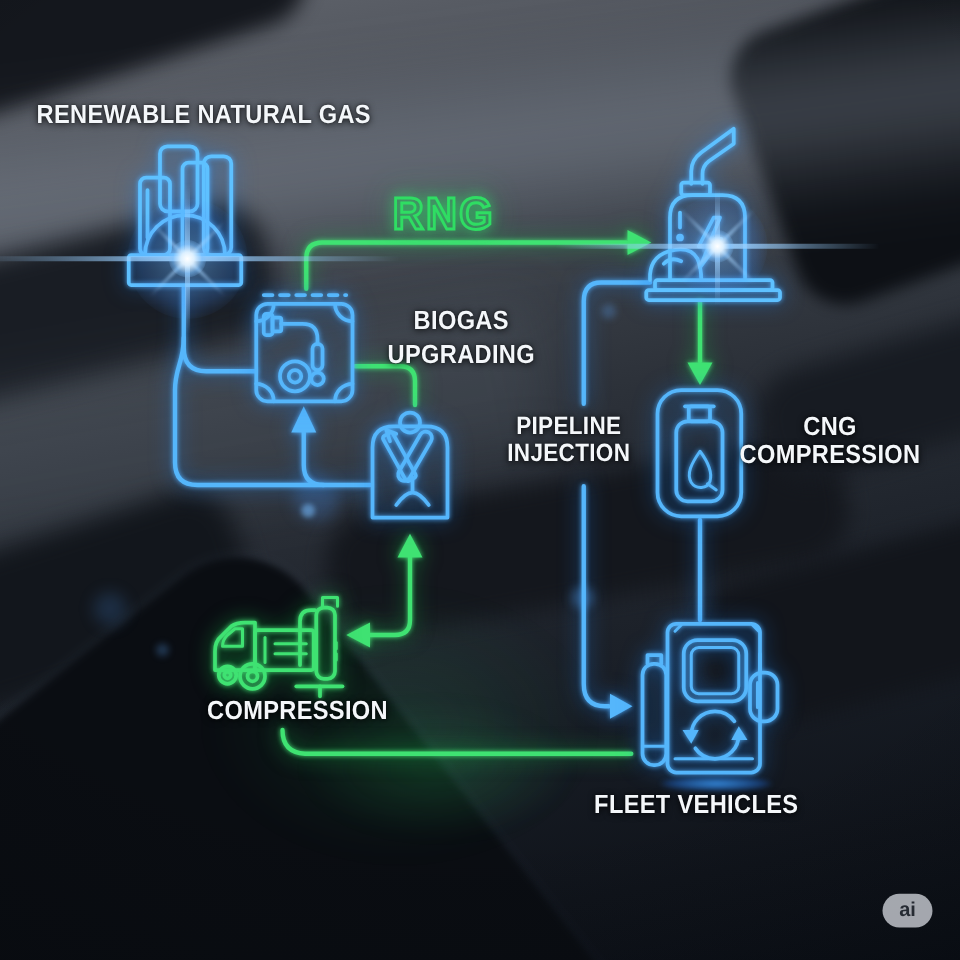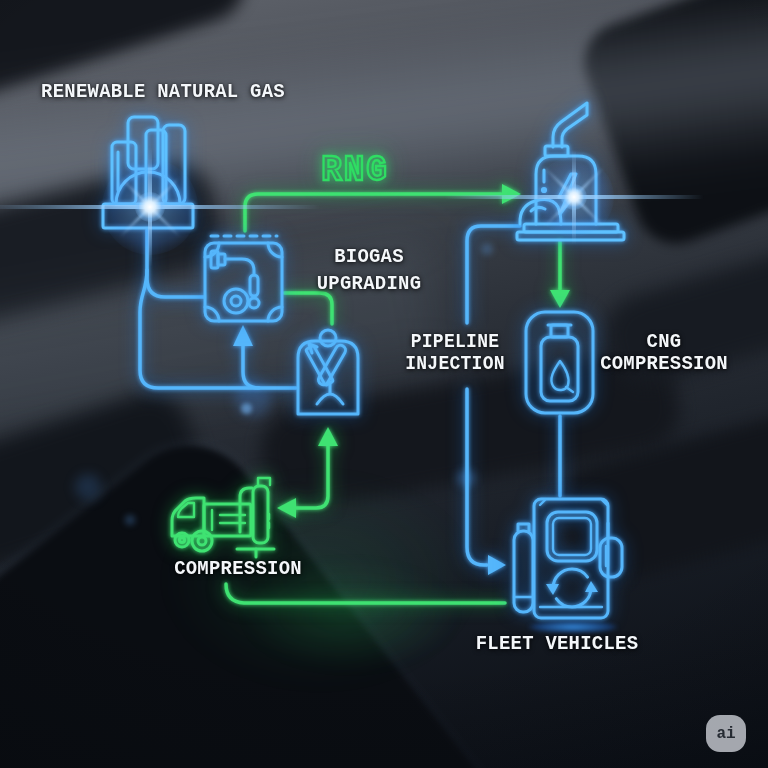--- a/index.html
+++ b/index.html
@@ -1,17 +1,17 @@
 <!DOCTYPE html>
 <html><head>
 <meta charset="utf-8">
 <style>
   html,body{margin:0;padding:0;background:#000;}
   #stage{position:relative;width:768px;height:768px;overflow:hidden;
-         font-family:Liberation Mono, monospace;
+         font-family:Liberation Sans, sans-serif;
          background:linear-gradient(168deg,#62666e 0%,#53575f 12%,#3f444c 28%,#2c3139 45%,#20252d 60%,#161b23 75%,#10141b 88%,#0b0f16 100%);}
   .key{position:absolute;border-radius:40px;}
   .vignette{position:absolute;inset:0;background:radial-gradient(120% 90% at 50% 38%, transparent 55%, rgba(5,8,12,.55) 100%);}
   .haze,.bokeh{position:absolute;border-radius:50%;}
   svg.art{position:absolute;left:0;top:0;}
   .neon-b{filter:drop-shadow(0 0 2px rgba(80,175,255,.95)) drop-shadow(0 0 8px rgba(25,125,235,.55));}
   .neon-g{filter:drop-shadow(0 0 2px rgba(70,230,120,.95)) drop-shadow(0 0 8px rgba(20,190,75,.55));}
   .lbl{position:absolute;color:#f4f7fa;font-weight:bold;text-align:center;white-space:nowrap;
        transform:translateX(-50%) scaleX(.9);transform-origin:center top;letter-spacing:.3px;
        text-shadow:0 1px 6px rgba(0,0,0,.85), 0 0 2px rgba(0,0,0,.5);}
@@ -20,21 +20,21 @@
        -webkit-text-stroke:2.4px #2fdd63;transform:translateX(-50%) scaleX(.95);transform-origin:center top;
        filter:drop-shadow(0 0 5px rgba(46,225,105,.85)) drop-shadow(0 0 12px rgba(30,200,90,.4));white-space:nowrap;}
   .flare{position:absolute;width:0;height:0;pointer-events:none;}
   .flare i{position:absolute;display:block;left:0;top:0;transform:translate(-50%,-50%);}
   .fh{height:4px;background:linear-gradient(90deg,transparent,rgba(155,208,255,.95) 50%,transparent);filter:blur(.6px);}
   .fv{width:4px;background:linear-gradient(180deg,transparent,rgba(155,208,255,.9) 50%,transparent);filter:blur(.6px);}
   .fd{width:84px;height:3px;background:linear-gradient(90deg,transparent,rgba(165,212,255,.8) 50%,transparent);filter:blur(1px);}
   .fhalo{width:96px;height:96px;border-radius:50%;background:radial-gradient(circle,rgba(120,190,255,.45),rgba(80,150,255,.18) 55%,transparent 75%);}
   .fc{width:30px;height:30px;border-radius:50%;background:radial-gradient(circle,#ffffff 0%,rgba(225,242,255,.95) 25%,rgba(130,195,255,.5) 55%,transparent 78%);}
   .underglow{position:absolute;border-radius:50%;}
-  #ai-badge{position:absolute;left:706px;top:715px;width:40px;height:37px;border-radius:14px;
+  #ai-badge{position:absolute;left:706px;top:715px;width:40px;height:27px;border-radius:14px;
        background:rgba(185,189,196,.88);color:#262b33;font-size:16px;font-weight:bold;
        display:flex;align-items:center;justify-content:center;}
 </style>
 </head>
 <body>
 
 <div id="stage">
 
   <div class="key" style="left:-140px;top:-90px;width:380px;height:160px;transform:rotate(-18deg);background:#14171d;filter:blur(8px);"></div>
   <div class="key" style="left:600px;top:-40px;width:420px;height:230px;transform:rotate(-20deg);background:#0d1015;filter:blur(6px);"></div>

